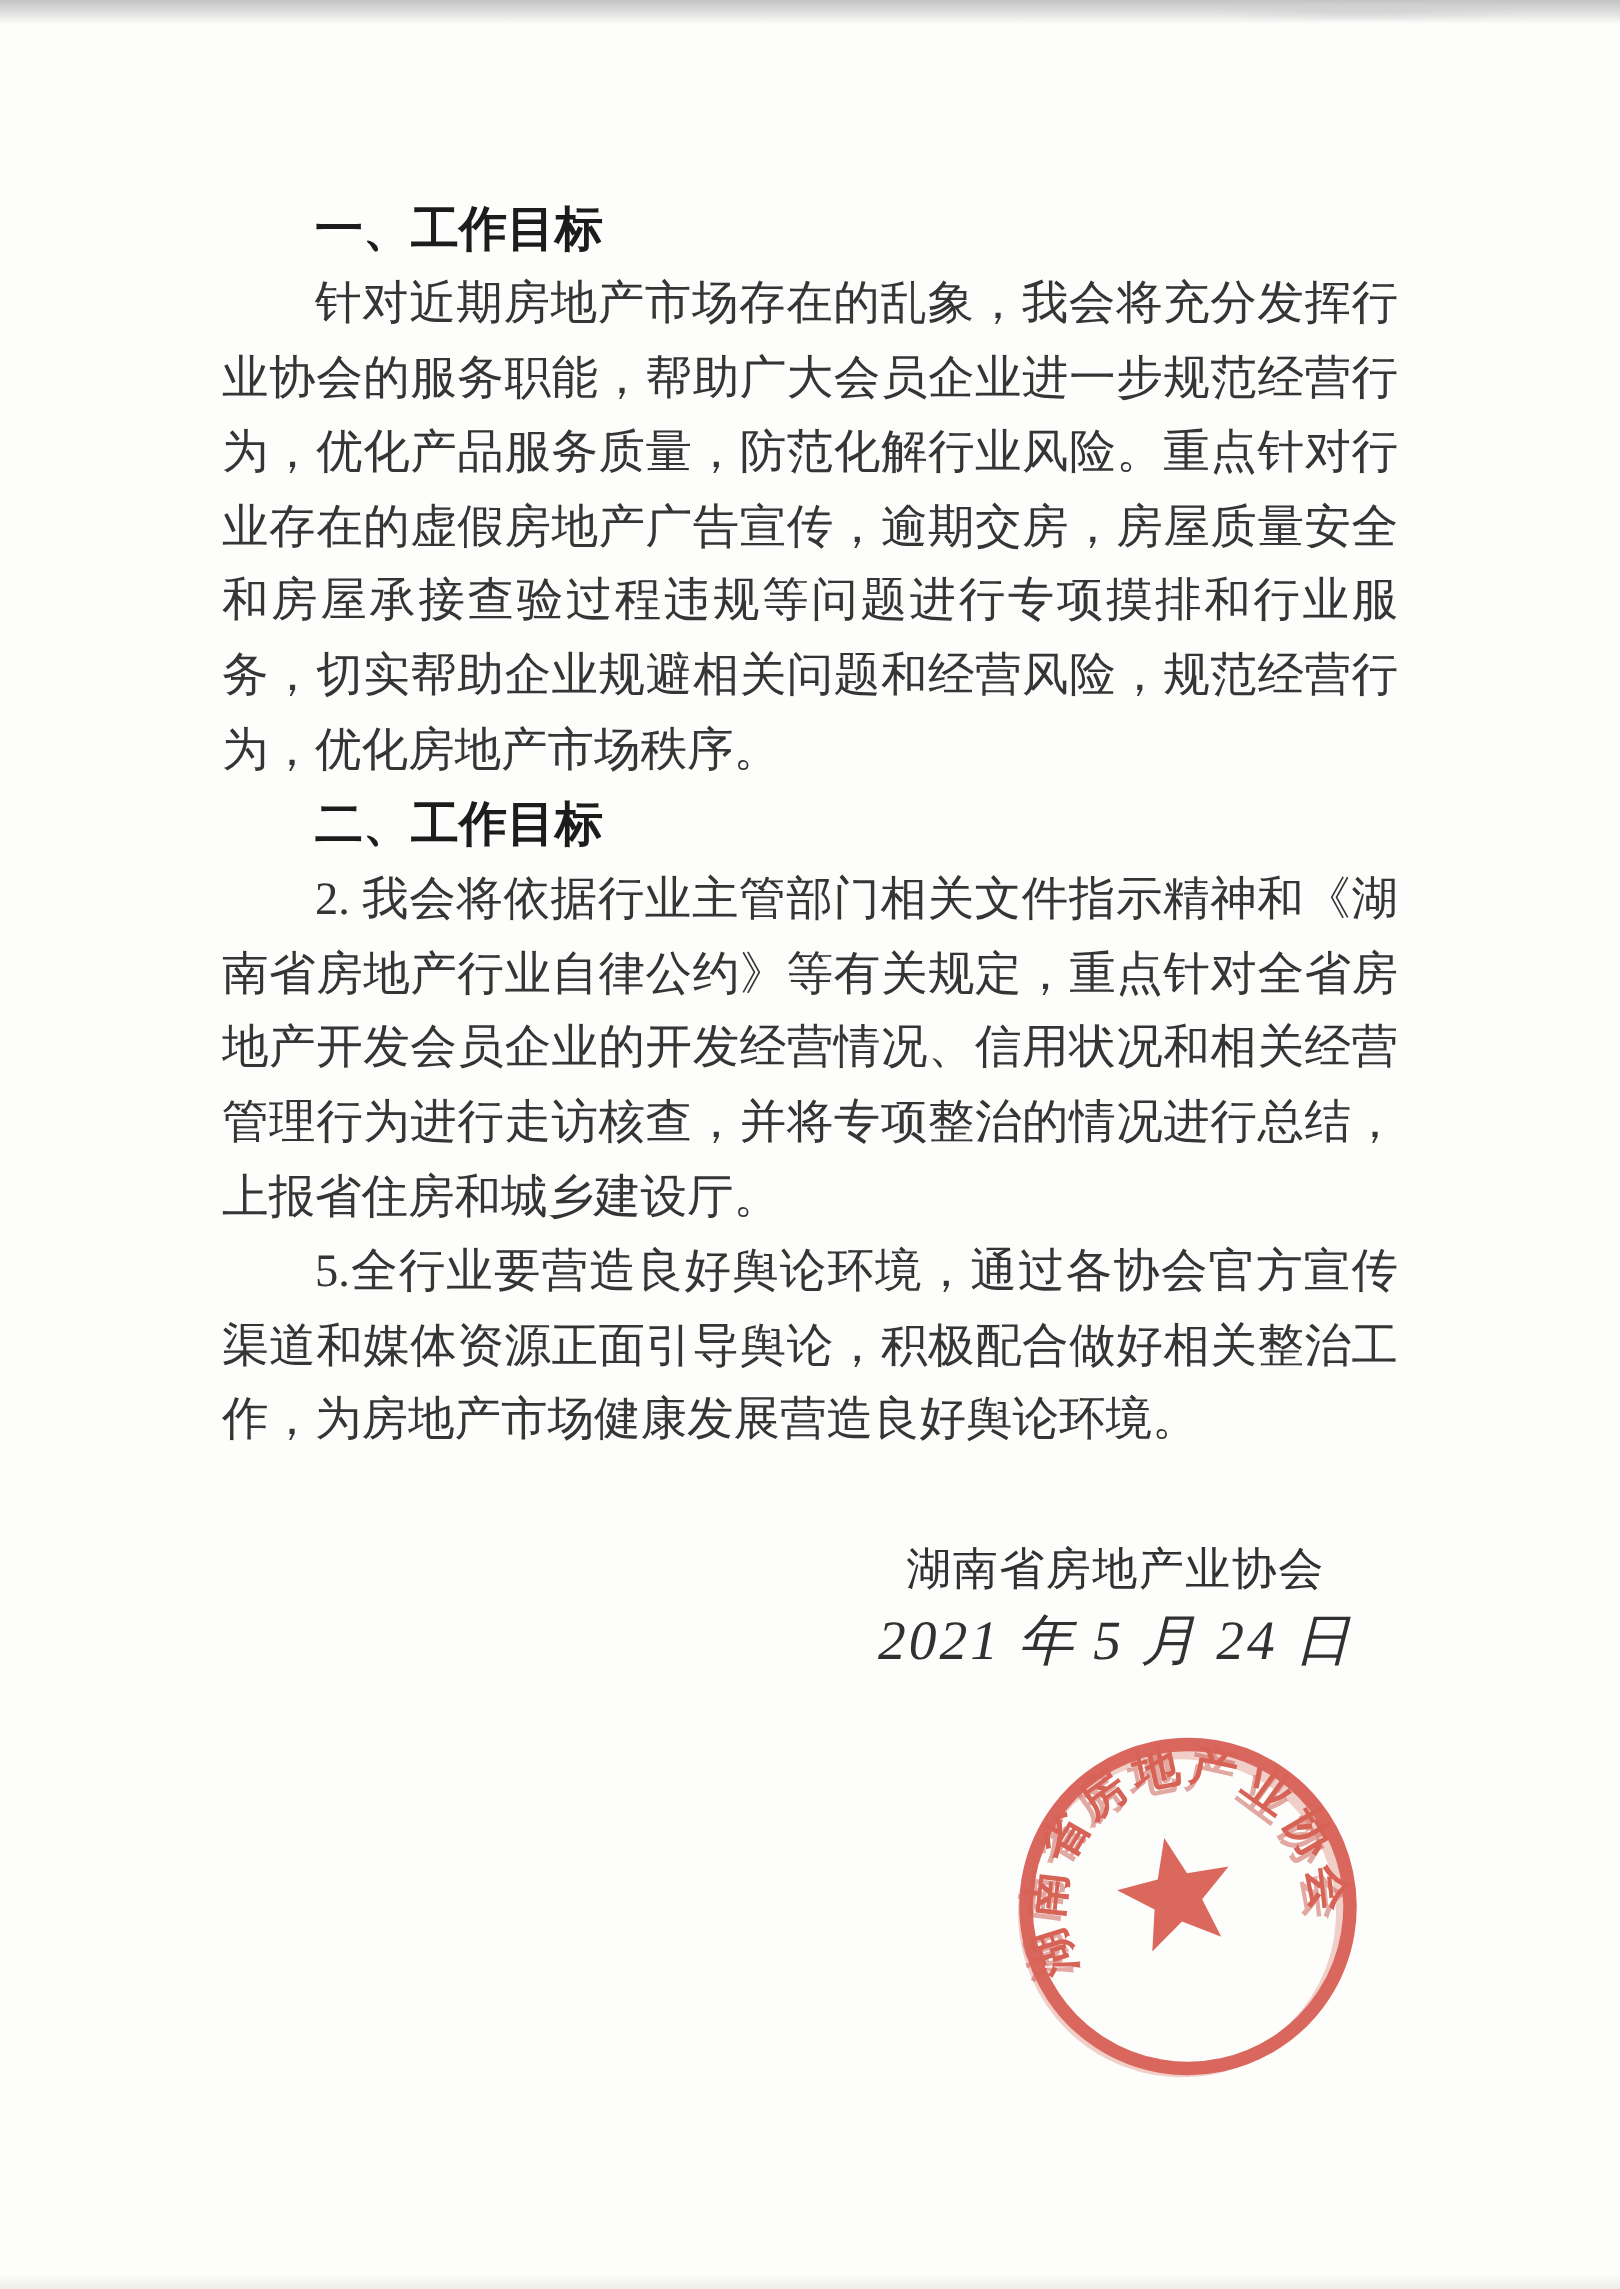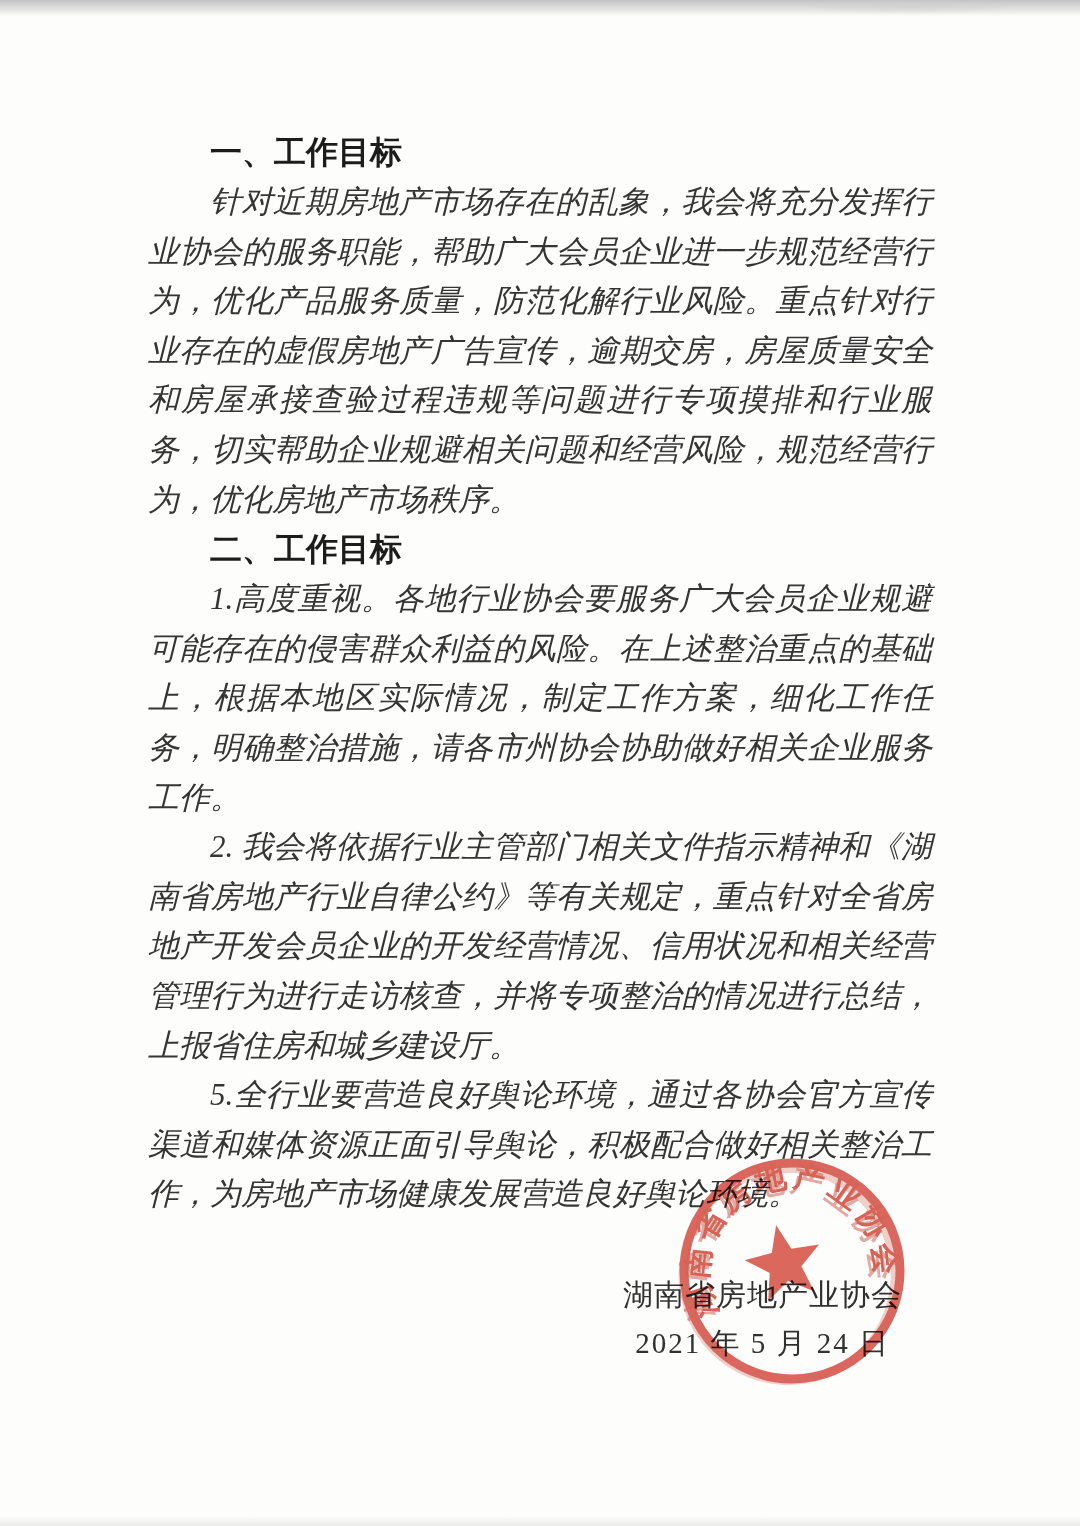--- a/index.html
+++ b/index.html
@@ -41,43 +41,43 @@
     color:#1c1c1c;
     font-size:32px;
     line-height:50px;
     text-indent:62px;
     margin:0;
   }
   .para{
     margin:0;
     text-indent:62px;
     color:#353535;
-    font-style:italic;
   }
   .sig-block{
     margin-top:52px;
     margin-left:auto;
     margin-right:30px;
     width:fit-content;
     text-align:center;
     text-indent:0;
   }
   .sig-line{
     font-size:30px;
     line-height:48px;
     letter-spacing:1px;
     color:#313131;
     white-space:nowrap;
   }
   .date-line{
-    font-size:29px;
+    font-size:37px;
     line-height:48px;
     letter-spacing:2px;
     color:#313131;
     white-space:nowrap;
+    font-style:italic;
   }
   
   .seal{
     position:absolute;
     left:660px;top:1139px;
     width:264px;height:264px;
     mix-blend-mode:multiply;
     opacity:.88;
     pointer-events:none;
   }
@@ -105,21 +105,20 @@
 
 <div class="page">
 
   <div class="scan-edge-top"></div>
 
   <div class="doc">
     <h2 class="heading">一、工作目标</h2>
     <p class="para">针对近期房地产市场存在的乱象，我会将充分发挥行业协会的服务职能，帮助广大会员企业进一步规范经营行为，优化产品服务质量，防范化解行业风险。重点针对行业存在的虚假房地产广告宣传，逾期交房，房屋质量安全和房屋承接查验过程违规等问题进行专项摸排和行业服务，切实帮助企业规避相关问题和经营风险，规范经营行为，优化房地产市场秩序。</p>
 
     <h2 class="heading">二、工作目标</h2>
-    <p class="para">1.高度重视。各地行业协会要服务广大会员企业规避可能存在的侵害群众利益的风险。在上述整治重点的基础上，根据本地区实际情况，制定工作方案，细化工作任务，明确整治措施，请各市州协会协助做好相关企业服务工作。</p>
     <p class="para">2. 我会将依据行业主管部门相关文件指示精神和《湖南省房地产行业自律公约》等有关规定，重点针对全省房地产开发会员企业的开发经营情况、信用状况和相关经营管理行为进行走访核查，并将专项整治的情况进行总结，上报省住房和城乡建设厅。</p>
     <p class="para">5.全行业要营造良好舆论环境，通过各协会官方宣传渠道和媒体资源正面引导舆论，积极配合做好相关整治工作，为房地产市场健康发展营造良好舆论环境。</p>
 
     <div class="sig-block">
       <div class="sig-line">湖南省房地产业协会</div>
       <div class="date-line">2021 年 5 月 24 日</div>
     </div>
   </div>
 
   <svg class="seal" viewBox="-132 -132 264 264" aria-hidden="true">

